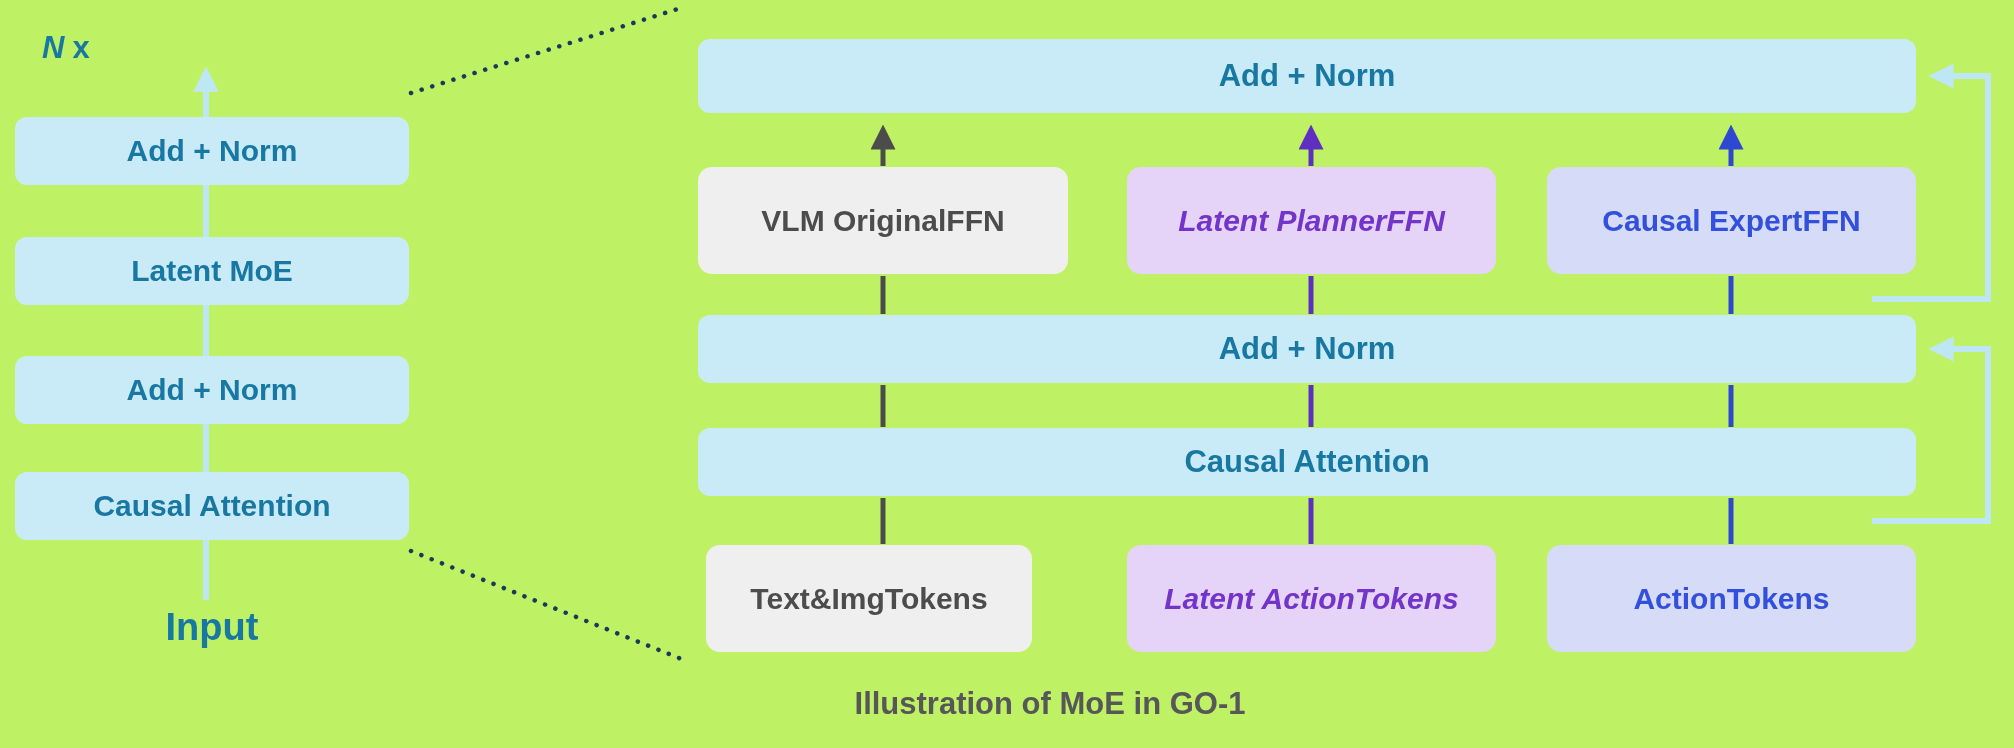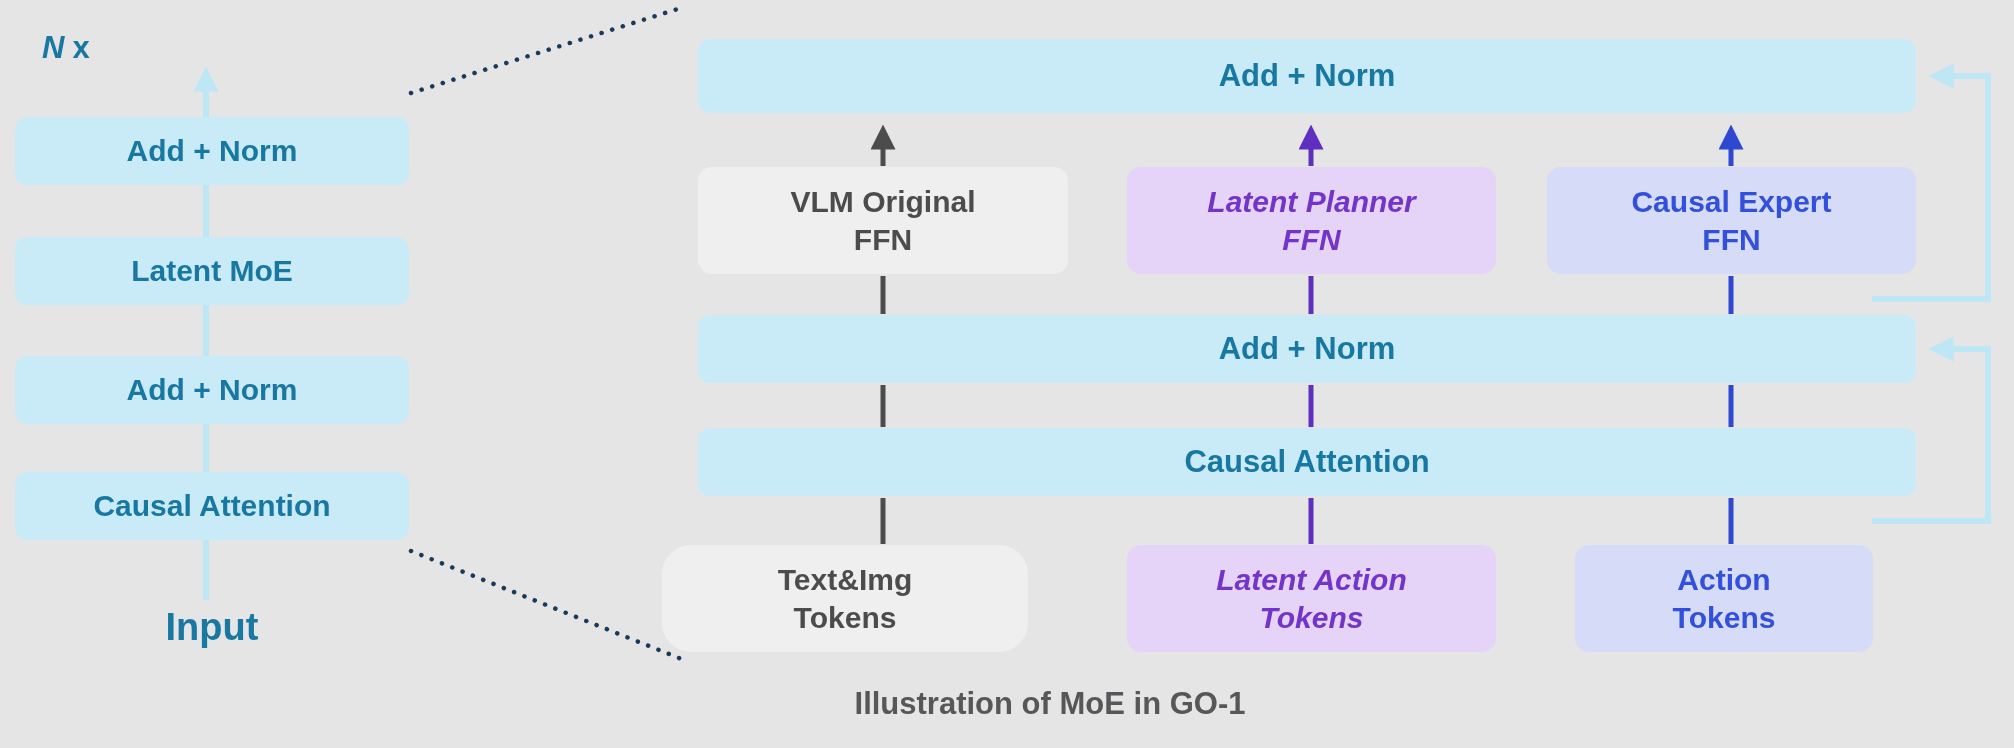--- a/index.html
+++ b/index.html
@@ -1,20 +1,20 @@
 <!DOCTYPE html>
 <html><head>
 <meta charset="utf-8">
 <style>
   html, body { margin: 0; padding: 0; background: #ffffff; }
   .canvas {
     position: relative;
     width: 2014px;
     height: 748px;
-    background: #e5e5e5;
+    background: #bef264;
     font-family: "Liberation Sans", "DejaVu Sans", sans-serif;
     overflow: hidden;
   }
   svg.wires { position: absolute; left: 0; top: 0; }
 
   
   .nx {
     position: absolute; left: 42px; top: 30px;
     font-size: 31px; font-weight: bold; color: #1878A2;
   }
@@ -43,35 +43,35 @@
     background: #C9EBF8; border-radius: 12px;
     display: flex; align-items: center; justify-content: center;
     color: #1878A2; font-weight: bold; font-size: 31px;
   }
   .top-bar  { top: 39px;  height: 74px; }
   .mid-bar  { top: 315px; height: 68px; }
   .attn-bar { top: 428px; height: 68px; }
 
   .cell {
     position: absolute; height: 107px; border-radius: 14px;
-    display: flex; flex-direction: column;
+    display: flex; flex-direction: row;
     align-items: center; justify-content: center;
     font-weight: bold; font-size: 30px; line-height: 38px;
   }
   .gray   { background: #EFEFEF; color: #4C4C4C; }
   .purple { background: #E5D4F8; color: #7334C9; font-style: italic; }
   .blue   { background: #D6DBF8; color: #3350DC; }
 
   .e1 { left: 698px;  top: 167px; width: 370px; }
   .e2 { left: 1127px; top: 167px; width: 369px; }
   .e3 { left: 1547px; top: 167px; width: 369px; }
 
-  .t1 { left: 662px;  top: 545px; width: 366px; border-radius: 29px; }
+  .t1 { left: 706px;  top: 545px; width: 326px; }
   .t2 { left: 1127px; top: 545px; width: 369px; }
-  .t3 { left: 1547px; top: 545px; width: 298px; margin-left: 28px; }
+  .t3 { left: 1547px; top: 545px; width: 369px; }
 
   .caption {
     position: absolute; left: 600px; top: 686px; width: 900px;
     text-align: center; color: #57575A; font-weight: bold; font-size: 31px;
   }
 </style>
 </head>
 <body>
 
 <div class="canvas">

